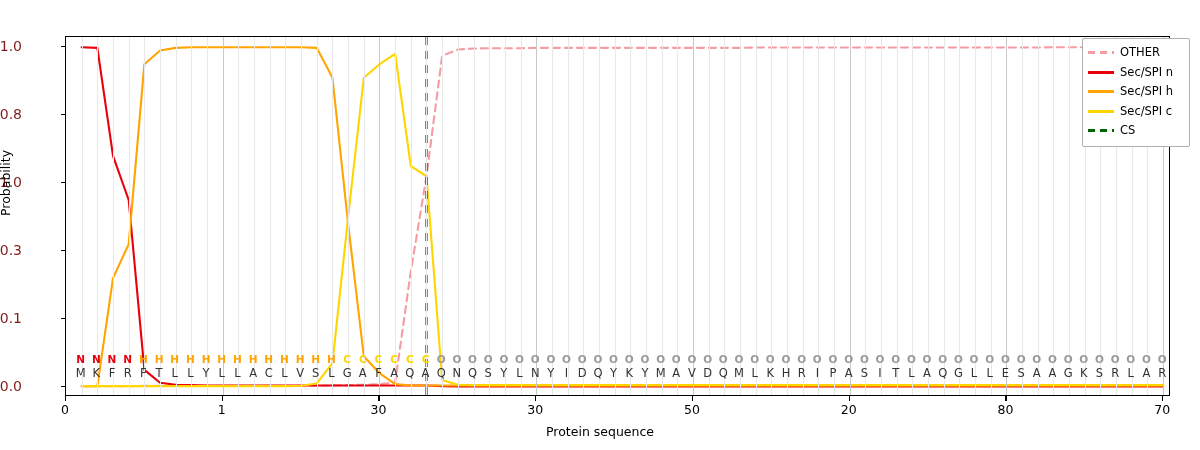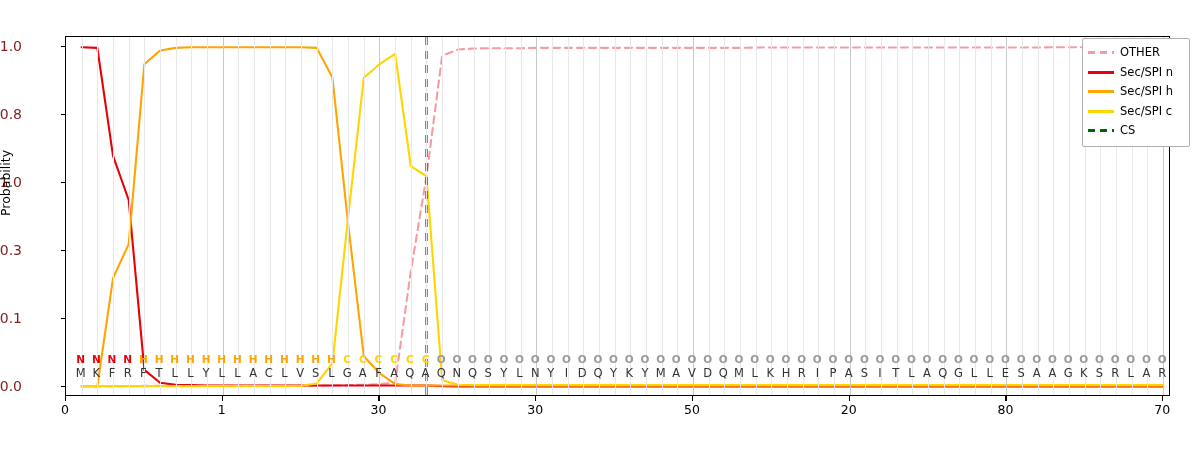--- a/index.html
+++ b/index.html
@@ -165,20 +165,21 @@
       <div class="xlab" style="left: 535.213px;">30</div>
       <div class="xtick" style="left: 691.95px;"></div>
       <div class="xlab" style="left: 691.95px;">50</div>
       <div class="xtick" style="left: 848.688px;"></div>
       <div class="xlab" style="left: 848.688px;">20</div>
       <div class="xtick" style="left: 1005.43px;"></div>
       <div class="xlab" style="left: 1005.43px;">80</div>
       <div class="xtick" style="left: 1162.16px;"></div>
       <div class="xlab" style="left: 1162.16px;">70</div>
     </div>
+  <div class="xtitle">Protein sequence</div>
 
   <div id="residues">
       <div class="resrow resann" style="left: 80.6738px; color: rgb(232, 0, 11);">N</div>
       <div class="resrow resaa" style="left: 80.6738px;">M</div>
       <div class="resrow resann" style="left: 96.3475px; color: rgb(232, 0, 11);">N</div>
       <div class="resrow resaa" style="left: 96.3475px;">K</div>
       <div class="resrow resann" style="left: 112.021px; color: rgb(232, 0, 11);">N</div>
       <div class="resrow resaa" style="left: 112.021px;">F</div>
       <div class="resrow resann" style="left: 127.695px; color: rgb(232, 0, 11);">N</div>
       <div class="resrow resaa" style="left: 127.695px;">R</div>

